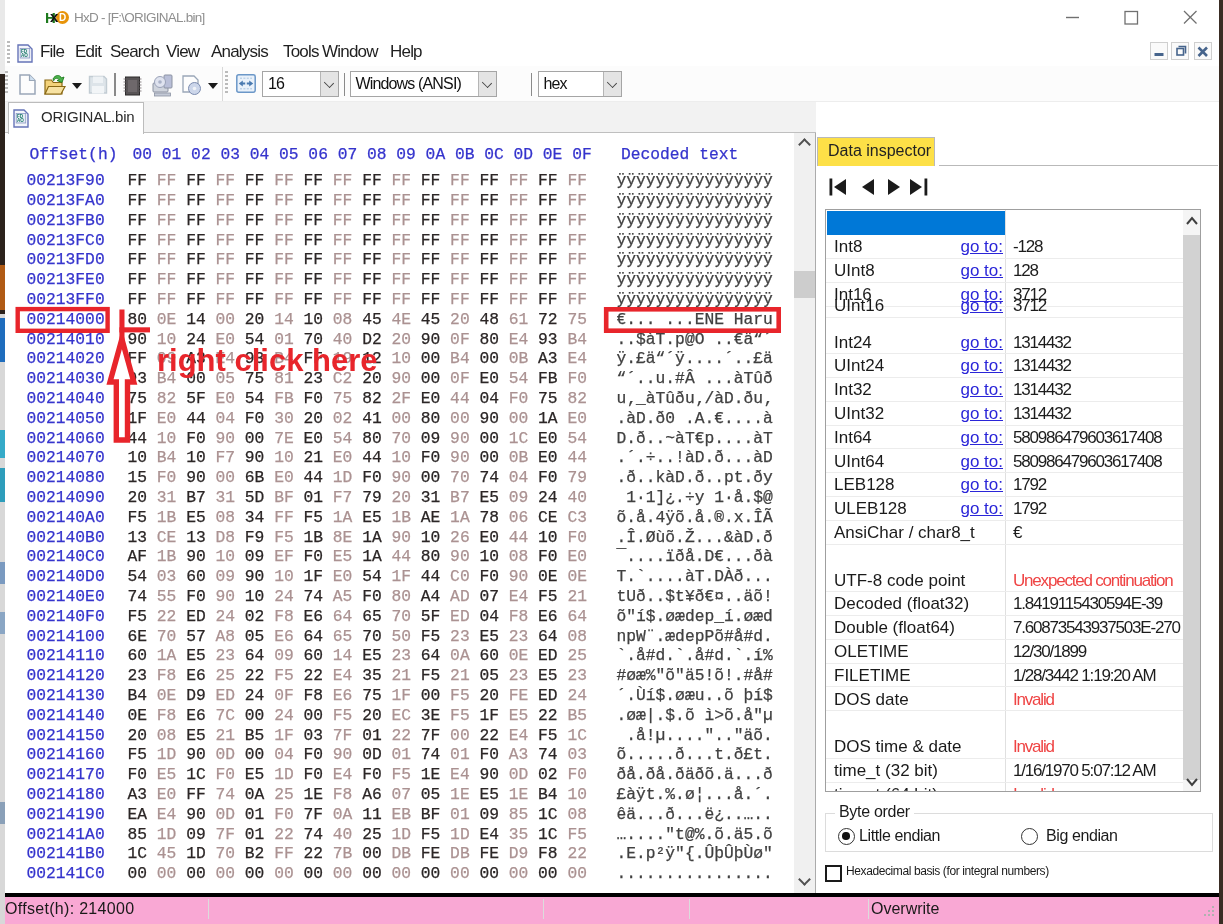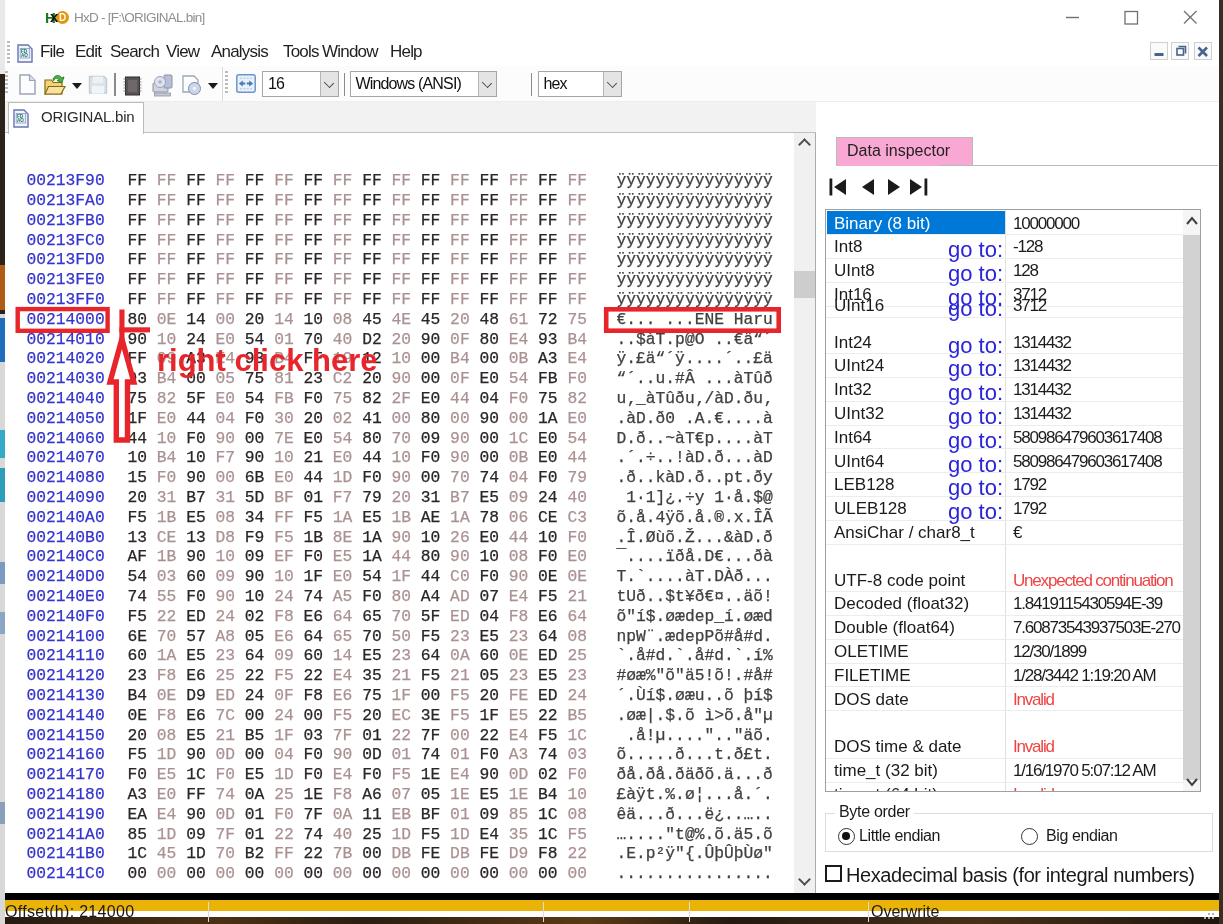--- a/index.html
+++ b/index.html
@@ -36,44 +36,44 @@
 .byt .l{font-style:normal;color:#ab9292}
 .dec{color:#404040}
 
 #hsb{left:794px;top:133px;width:21px;height:760px;background:#f0f0f0}
 #hsbthumb{left:0;top:138px;width:21px;height:27px;background:#cdcdcd}
 .sbchev{position:absolute;left:5.5px;width:9px;height:9px;border-right:2.2px solid #505050;border-bottom:2.2px solid #505050}
 
 #panel{left:816px;top:102px;width:403px;height:791px;background:#fff}
 #phead{position:absolute;left:0;top:0;width:403px;height:30px;background:linear-gradient(#fff,#ededed);border-bottom:1px solid #cfcfcf}
 #pheadtxt{position:absolute;left:7px;top:5px;font-size:16px;color:#111}
-#ditab{position:absolute;left:20px;top:35px;width:137px;height:29px;background:#f9a8d4;border:1px solid #b9b9b9;border-bottom:none}
+#ditab{position:absolute;left:1px;top:35px;width:118px;height:29px;background:#fde047;border:1px solid #b9b9b9;border-bottom:none}
 #ditxt{position:absolute;left:10px;top:4px;font-size:16px;color:#222}
 #diline{position:absolute;left:123px;top:63px;width:279px;height:1px;background:#b9b9b9}
 
 #tblwrap{position:absolute;left:9px;top:107px;width:376px;height:583px;border:1px solid #9f9f9f;background:#fff;overflow:hidden}
 .trow{position:absolute;left:0;width:374px;height:23.8px;border-bottom:1px solid #ececec}
 .trow .nm{position:absolute;left:8px;top:2px;font-size:17px;color:#1a1a1a}
 .trow.sel .nm{color:#fff}
-.trow .goto{position:absolute;right:197px;top:2px;font-size:22px;color:#2a25d8;}
+.trow .goto{position:absolute;right:197px;top:2px;font-size:17px;color:#2a25d8;text-decoration:underline}
 .trow .val{position:absolute;left:187px;top:2px;font-size:17px;letter-spacing:-1.2px;color:#1c1c1c}
 .trow .val.gray{color:#ef4444}
 .selbg{position:absolute;left:1px;width:178px;height:23.8px;background:#0078d7}
 #tdiv{position:absolute;left:179px;top:0;width:1px;height:583px;background:#e0e0e0}
 #tsb{position:absolute;left:357px;top:0;width:17px;height:583px;background:#f5f5f5}
 
 #grp{position:absolute;left:9px;top:711px;width:388px;height:39px;border:1px solid #dcdcdc}
 #grplbl{position:absolute;left:9px;top:-11px;background:#fff;padding:0 4px;font-size:16px;letter-spacing:-.3px;color:#1a1a1a}
 .radio{position:absolute;width:17px;height:17px;border:1.6px solid #333;border-radius:50%;background:#fff}
 .radio.on:after{content:"";position:absolute;left:3.2px;top:3.2px;width:7.6px;height:7.6px;border-radius:50%;background:#111}
 .rlbl{position:absolute;font-size:16px;letter-spacing:-.4px;color:#1a1a1a}
 #chk{position:absolute;left:9px;top:763px;width:17px;height:17px;border:2px solid #1a1a1a;background:#fff}
-#chklbl{position:absolute;left:30px;top:762px;font-size:20px;letter-spacing:-.4px;color:#1a1a1a}
-
-#status{left:5px;top:893px;width:1214px;height:18px;background:#eab308;border-top:7px solid #000000}
+#chklbl{position:absolute;left:30px;top:762px;font-size:12px;letter-spacing:-.4px;color:#1a1a1a}
+
+#status{left:5px;top:893px;width:1214px;height:32px;background:#f9a8d4;border-top:4px solid #000000}
 .st{position:absolute;top:3px;font-size:16px;color:#1a1a1a}
 .stsep{position:absolute;top:2px;width:1px;height:20px;background:#dcdcdc}
 svg{position:absolute;overflow:visible}
 </style></head><body>
 <div id="scr">
 <div class="abs" id="deskB"></div>
     <div class="abs" id="deskR"></div>
     <div class="abs" id="deskL"></div>
 
 <div class="abs" style="left:0;top:0;width:5px;height:74px;background:#e9e9e9"></div>
@@ -199,20 +199,21 @@
 <path d="M1 1 h10 l4 4 v13 h-14 z" fill="#f4f6fb" stroke="#6674b8" stroke-width="1.4"></path>
 <rect x="3.2" y="4.5" width="9.5" height="9.5" fill="#e6ecf4" stroke="#8a9ac4" stroke-width=".8"></rect>
 <text x="4" y="8.6" font-size="4.6" font-weight="bold" fill="#1b7a68" font-family="Liberation Sans">FD</text>
 <text x="4" y="13.4" font-size="4.6" font-weight="bold" fill="#1b7a68" font-family="Liberation Sans">AO</text>
 </svg>
       <span class="abs" style="left:41px;top:108px;font-size:15px;letter-spacing:-.2px;color:#2a2a2a">ORIGINAL.bin</span>
     </div>
 <div class="abs" id="hexa"></div>
 <div class="abs" style="left:5px;top:0px;width:811px;height:0"></div>
 <div class="abs" style="left:5px;top:0px;width:790px;height:893px">
+      <div class="hrow" style="top:144.6px"><span class="hdr" style="left:24.5px">Offset(h)</span><span class="hdr" style="left:127.5px">00 01 02 03 04 05 06 07 08 09 0A 0B 0C 0D 0E 0F</span><span class="hdr" style="left:616px">Decoded text</span></div>
       <div class="hrow" style="top:171.2px"><span class="off" style="left:21.5px">00213F90</span><span class="byt" style="left:122.5px"><i class="d">FF</i> <i class="l">FF</i> <i class="d">FF</i> <i class="l">FF</i> <i class="d">FF</i> <i class="l">FF</i> <i class="d">FF</i> <i class="l">FF</i> <i class="d">FF</i> <i class="l">FF</i> <i class="d">FF</i> <i class="l">FF</i> <i class="d">FF</i> <i class="l">FF</i> <i class="d">FF</i> <i class="l">FF</i></span><span class="dec" style="left:611.5px">ÿÿÿÿÿÿÿÿÿÿÿÿÿÿÿÿ</span></div>
 <div class="hrow" style="top:191.0px"><span class="off" style="left:21.5px">00213FA0</span><span class="byt" style="left:122.5px"><i class="d">FF</i> <i class="l">FF</i> <i class="d">FF</i> <i class="l">FF</i> <i class="d">FF</i> <i class="l">FF</i> <i class="d">FF</i> <i class="l">FF</i> <i class="d">FF</i> <i class="l">FF</i> <i class="d">FF</i> <i class="l">FF</i> <i class="d">FF</i> <i class="l">FF</i> <i class="d">FF</i> <i class="l">FF</i></span><span class="dec" style="left:611.5px">ÿÿÿÿÿÿÿÿÿÿÿÿÿÿÿÿ</span></div>
 <div class="hrow" style="top:210.8px"><span class="off" style="left:21.5px">00213FB0</span><span class="byt" style="left:122.5px"><i class="d">FF</i> <i class="l">FF</i> <i class="d">FF</i> <i class="l">FF</i> <i class="d">FF</i> <i class="l">FF</i> <i class="d">FF</i> <i class="l">FF</i> <i class="d">FF</i> <i class="l">FF</i> <i class="d">FF</i> <i class="l">FF</i> <i class="d">FF</i> <i class="l">FF</i> <i class="d">FF</i> <i class="l">FF</i></span><span class="dec" style="left:611.5px">ÿÿÿÿÿÿÿÿÿÿÿÿÿÿÿÿ</span></div>
 <div class="hrow" style="top:230.6px"><span class="off" style="left:21.5px">00213FC0</span><span class="byt" style="left:122.5px"><i class="d">FF</i> <i class="l">FF</i> <i class="d">FF</i> <i class="l">FF</i> <i class="d">FF</i> <i class="l">FF</i> <i class="d">FF</i> <i class="l">FF</i> <i class="d">FF</i> <i class="l">FF</i> <i class="d">FF</i> <i class="l">FF</i> <i class="d">FF</i> <i class="l">FF</i> <i class="d">FF</i> <i class="l">FF</i></span><span class="dec" style="left:611.5px">ÿÿÿÿÿÿÿÿÿÿÿÿÿÿÿÿ</span></div>
 <div class="hrow" style="top:250.4px"><span class="off" style="left:21.5px">00213FD0</span><span class="byt" style="left:122.5px"><i class="d">FF</i> <i class="l">FF</i> <i class="d">FF</i> <i class="l">FF</i> <i class="d">FF</i> <i class="l">FF</i> <i class="d">FF</i> <i class="l">FF</i> <i class="d">FF</i> <i class="l">FF</i> <i class="d">FF</i> <i class="l">FF</i> <i class="d">FF</i> <i class="l">FF</i> <i class="d">FF</i> <i class="l">FF</i></span><span class="dec" style="left:611.5px">ÿÿÿÿÿÿÿÿÿÿÿÿÿÿÿÿ</span></div>
 <div class="hrow" style="top:270.2px"><span class="off" style="left:21.5px">00213FE0</span><span class="byt" style="left:122.5px"><i class="d">FF</i> <i class="l">FF</i> <i class="d">FF</i> <i class="l">FF</i> <i class="d">FF</i> <i class="l">FF</i> <i class="d">FF</i> <i class="l">FF</i> <i class="d">FF</i> <i class="l">FF</i> <i class="d">FF</i> <i class="l">FF</i> <i class="d">FF</i> <i class="l">FF</i> <i class="d">FF</i> <i class="l">FF</i></span><span class="dec" style="left:611.5px">ÿÿÿÿÿÿÿÿÿÿÿÿÿÿÿÿ</span></div>
 <div class="hrow" style="top:290.0px"><span class="off" style="left:21.5px">00213FF0</span><span class="byt" style="left:122.5px"><i class="d">FF</i> <i class="l">FF</i> <i class="d">FF</i> <i class="l">FF</i> <i class="d">FF</i> <i class="l">FF</i> <i class="d">FF</i> <i class="l">FF</i> <i class="d">FF</i> <i class="l">FF</i> <i class="d">FF</i> <i class="l">FF</i> <i class="d">FF</i> <i class="l">FF</i> <i class="d">FF</i> <i class="l">FF</i></span><span class="dec" style="left:611.5px">ÿÿÿÿÿÿÿÿÿÿÿÿÿÿÿÿ</span></div>
 <div class="hrow" style="top:309.8px"><span class="off" style="left:21.5px">00214000</span><span class="byt" style="left:122.5px"><i class="d">80</i> <i class="l">0E</i> <i class="d">14</i> <i class="l">00</i> <i class="d">20</i> <i class="l">14</i> <i class="d">10</i> <i class="l">08</i> <i class="d">45</i> <i class="l">4E</i> <i class="d">45</i> <i class="l">20</i> <i class="d">48</i> <i class="l">61</i> <i class="d">72</i> <i class="l">75</i></span><span class="dec" style="left:611.5px">€... ...ENE Haru</span></div>
 <div class="hrow" style="top:329.6px"><span class="off" style="left:21.5px">00214010</span><span class="byt" style="left:122.5px"><i class="d">90</i> <i class="l">10</i> <i class="d">24</i> <i class="l">E0</i> <i class="d">54</i> <i class="l">01</i> <i class="d">70</i> <i class="l">40</i> <i class="d">D2</i> <i class="l">20</i> <i class="d">90</i> <i class="l">0F</i> <i class="d">80</i> <i class="l">E4</i> <i class="d">93</i> <i class="l">B4</i></span><span class="dec" style="left:611.5px">..$àT.p@Ò ..€ä“´</span></div>
 <div class="hrow" style="top:349.4px"><span class="off" style="left:21.5px">00214020</span><span class="byt" style="left:122.5px"><i class="d">FF</i> <i class="l">09</i> <i class="d">A3</i> <i class="l">E4</i> <i class="d">93</i> <i class="l">B4</i> <i class="d">FF</i> <i class="l">19</i> <i class="d">12</i> <i class="l">10</i> <i class="d">00</i> <i class="l">B4</i> <i class="d">00</i> <i class="l">0B</i> <i class="d">A3</i> <i class="l">E4</i></span><span class="dec" style="left:611.5px">ÿ.£ä“´ÿ....´..£ä</span></div>
@@ -267,24 +268,20 @@
           <path d="M17 2 L5 10 L17 18 Z"></path>
           <path d="M45 2 L33 10 L45 18 Z"></path>
           <path d="M59 2 L71 10 L59 18 Z"></path>
           <path d="M81 2 L93 10 L81 18 Z"></path>
           <rect x="95.5" y="1.5" width="2.8" height="17"></rect>
         </g>
 </svg>
 <div id="tblwrap">
 <div class="selbg" style="top:1px"></div>
 <div id="tdiv"></div>
-<div class="trow sel" style="top:1.5px">
-          <span class="nm">Binary (8 bit)</span>
-          <span class="val">10000000</span>
-        </div>
 <div class="trow" style="top:25.3px">
           <span class="nm">Int8</span>
           <span class="goto">go to:</span>
           <span class="val">-128</span>
         </div>
 <div class="trow" style="top:49.1px">
           <span class="nm">UInt8</span>
           <span class="goto">go to:</span>
           <span class="val">128</span>
         </div>

